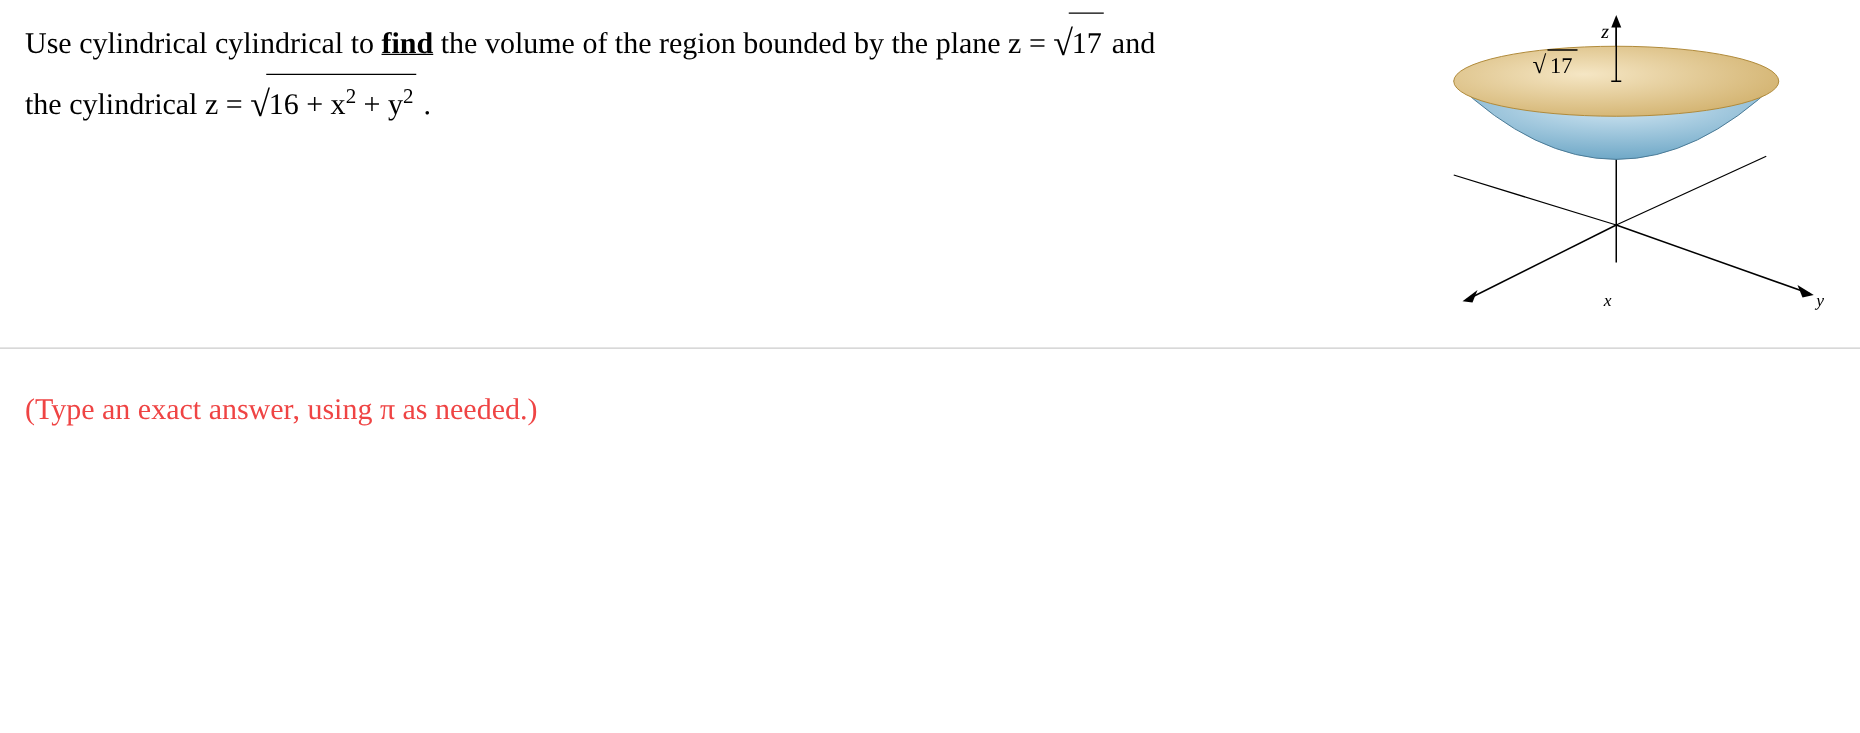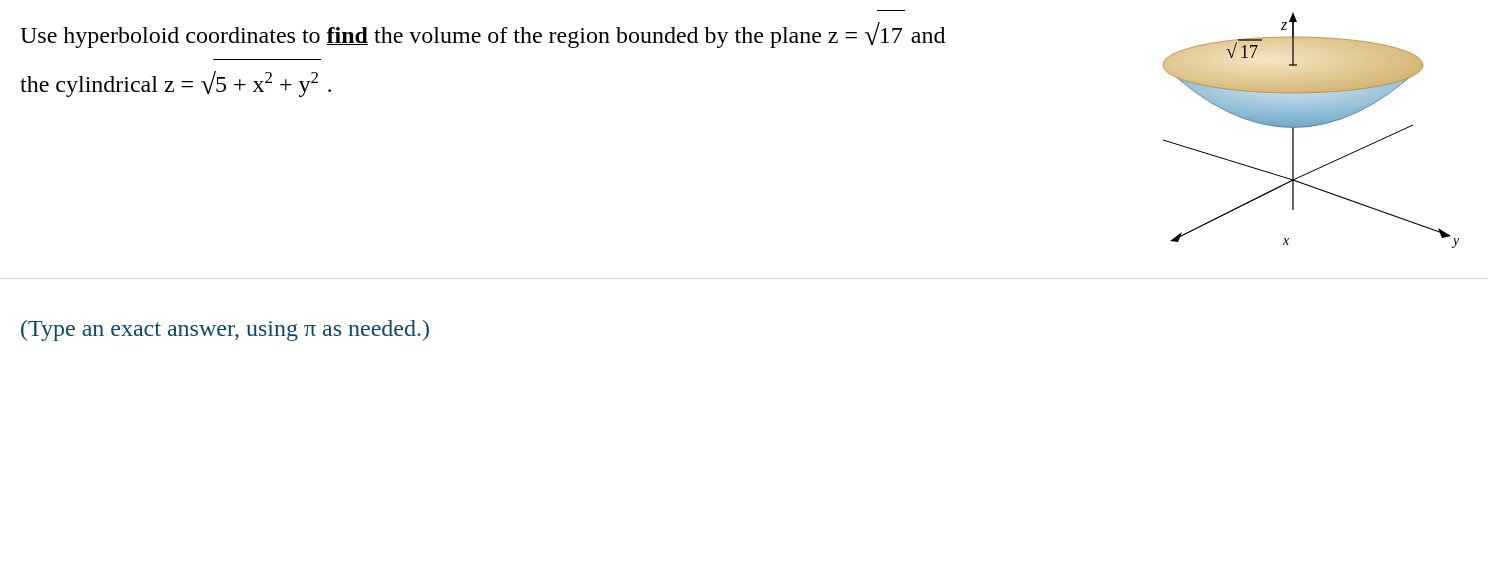--- a/index.html
+++ b/index.html
@@ -87,35 +87,35 @@
   .input-box::after {
     content: "";
     position: absolute;
     left: 6px;
     top: 4px;
     width: 1px;
     height: 18px;
     background: #2040c0;
   }
   .hint {
-    color: #0c4a6e;
+    color: #ef4444;
   }
 </style>
 </head>
 <body>
 
 <div class="page">
 
   <div class="question-area">
     <span class="line-wrap">
-      <span>Use hyperboloid coordinates to </span><span class="underline">find</span><span> the volume of the region bounded by the plane z = </span><span class="sqrt"><span class="surd">√</span><span class="vinculum">17</span></span><span>  and</span>
+      <span>Use cylindrical cylindrical to </span><span class="underline">find</span><span> the volume of the region bounded by the plane z = </span><span class="sqrt"><span class="surd">√</span><span class="vinculum">17</span></span><span>  and</span>
     </span>
     <br>
     <span class="line-wrap">
-      <span>the cylindrical z = </span><span class="sqrt"><span class="surd">√</span><span class="vinculum"><span>5 + x</span><sup>2</sup><span> + y</span><sup>2</sup></span></span><span> .</span>
+      <span>the cylindrical z = </span><span class="sqrt"><span class="surd">√</span><span class="vinculum"><span>16 + x</span><sup>2</sup><span> + y</span><sup>2</sup></span></span><span> .</span>
     </span>
   </div>
 
   <div class="figure">
     <svg width="350" height="260" viewBox="0 0 350 260">
 
       <line x1="175" y1="5" x2="175" y2="200" stroke="#000" stroke-width="1.2"></line>
       <polygon points="175,2 171,12 179,12" fill="#000"></polygon>
       <text x="163" y="20" font-size="16" font-style="italic" font-family="Georgia">z</text>
 

